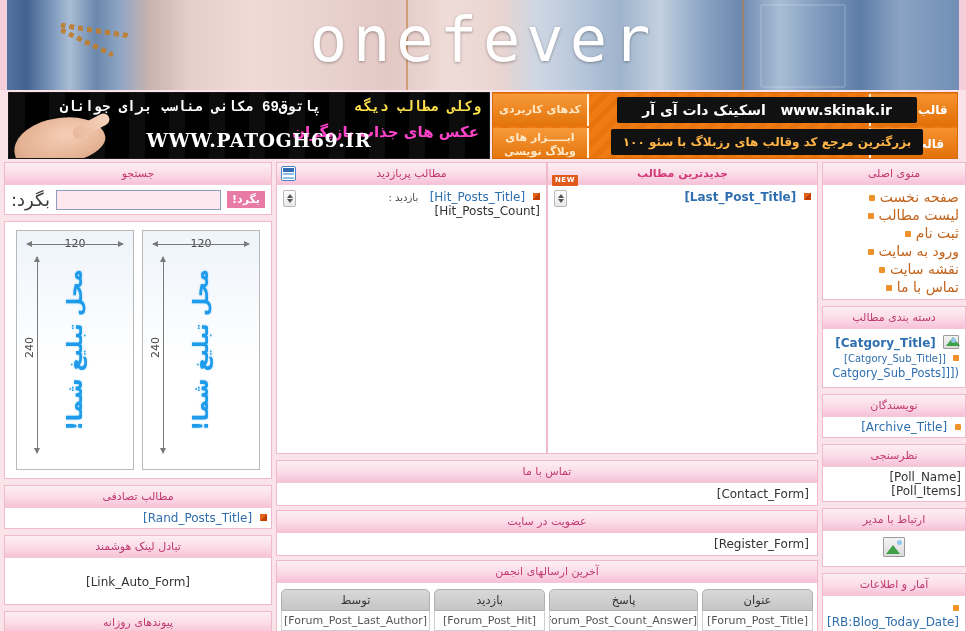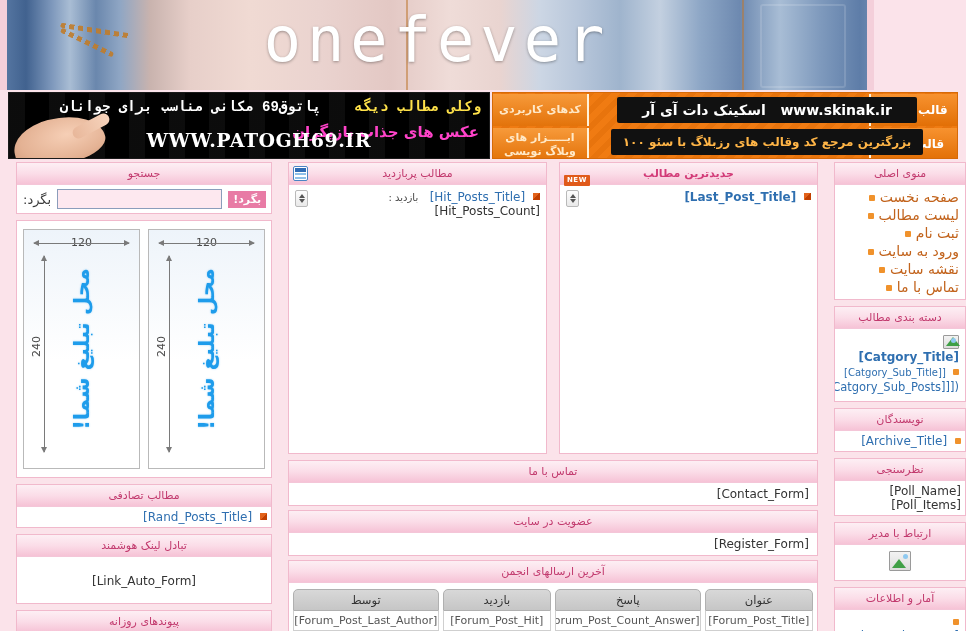--- a/index.html
+++ b/index.html
@@ -10,21 +10,21 @@
     background: #fce9ef;
     font-family: "DejaVu Sans", "Liberation Sans", sans-serif;
     font-size: 12px;
     color: #444;
   }
   #page { position: relative; width: 966px; height: 631px; background: #fbe3ea; }
 
   
   .header {
     position: relative;
-    width: 874px; height: 90px;
+    width: 966px; height: 90px;
     overflow: hidden;
     background: #a16207;
   }
   .denim {
     position: absolute; inset: 0;
     background:
       linear-gradient(90deg,
         #5b7ba6 0px, #41628f 26px, #7e98bc 52px, #a9bdd4 70px,
         #6a87ad 96px, #8fa6c4 120px,
         #c9b3ae 150px, #e7cfc9 190px, #f0dad3 250px, #ead3cf 320px,
@@ -155,21 +155,20 @@
   .col-left   { position: absolute; left: 4px;  top: 0; width: 268px; }
   .col-center { position: absolute; left: 276px; top: 0; width: 542px; }
   .col-right  { position: absolute; left: 822px; top: 0; width: 144px; }
 
   
   .panel {
     background: #fff;
     border: 1px solid #f1b9cc;
     margin-bottom: 6px;
     overflow: hidden;
-    margin-left: 12px;
   }
   .panel-head {
     height: 22px; line-height: 22px;
     background: linear-gradient(180deg, #fdeff4 0%, #fbdde8 50%, #f6c3d6 100%);
     border-bottom: 1px solid #f4c6d8;
     color: #c23a6e;
     font-size: 11px;
     direction: rtl; text-align: center;
     position: relative;
     font-weight: normal;
@@ -209,21 +208,21 @@
     line-height: 9px;
   }
 
   
   .search-row {
     display: flex; flex-direction: row-reverse;
     align-items: center; gap: 6px;
     padding: 4px 6px;
     direction: rtl;
   }
-  .search-label { color: #3a3a3a; font-size: 13px; }
+  .search-label { color: #3a3a3a; font-size: 18px; }
   .search-input {
     flex: 1;
     height: 20px;
     background: #fde8ef;
     border: 1px solid #8b9dbb;
     outline: none;
     font-size: 12px;
     padding: 0 4px;
   }
   .search-btn {

